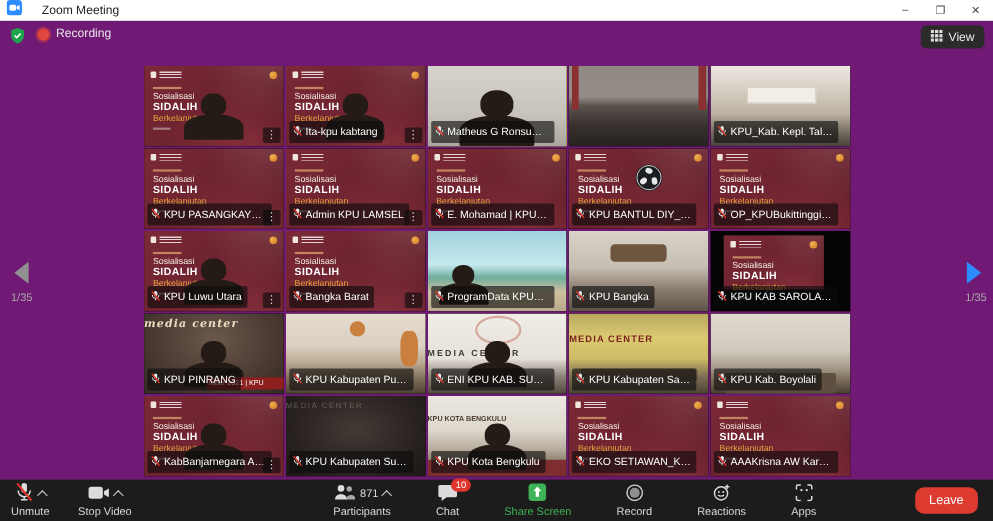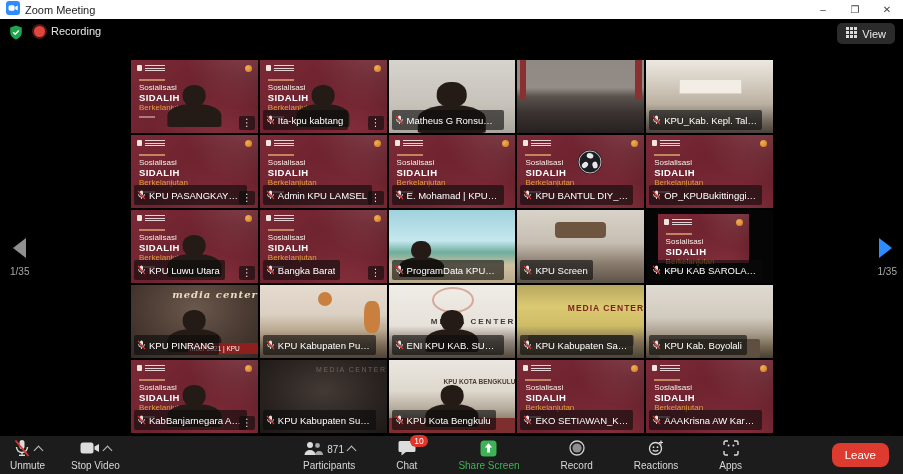--- a/index.html
+++ b/index.html
@@ -1,25 +1,25 @@
 <!DOCTYPE html>
 <html><head>
 <meta charset="utf-8">
 <style>
   html,body{margin:0;padding:0;}
   body{width:903px;height:474px;background:#171717;font-family:"Liberation Sans",sans-serif;overflow:hidden;position:relative;}
 
   
   .titlebar{position:absolute;top:0;left:0;right:0;height:19px;background:#ffffff;display:flex;align-items:center;padding-left:6px;box-sizing:border-box;}
-  .title-text{font-size:11px;color:#222;margin-left:5px;text-align:right;}
+  .title-text{font-size:11px;color:#222;margin-left:18px;text-align:right;}
   .win-controls{margin-left:auto;display:flex;height:100%;}
   .win-btn{width:32px;height:100%;display:flex;align-items:center;justify-content:center;font-size:10px;color:#444;}
 
   
-  .stage{position:absolute;top:19px;left:0;right:0;bottom:0;background:#000000;}
+  .stage{position:absolute;top:19px;left:0;right:0;bottom:0;background:#701a75;}
 
   .shield-icon{position:absolute;left:9px;top:6px;}
   .recording{position:absolute;left:34px;top:6px;display:flex;align-items:center;gap:6px;}
   .rec-dot{width:11px;height:11px;border-radius:50%;background:#e0463c;box-shadow:0 0 0 2px rgba(224,70,60,.35);box-sizing:border-box;}
   .rec-label{color:#e8e8e8;font-size:11px;}
   .view-btn{position:absolute;right:8px;top:4px;background:#2b2b2b;border-radius:5px;height:21px;padding:0 9px;display:flex;align-items:center;gap:5px;color:#e8e8e8;font-size:11px;}
 
   
   .nav-left{position:absolute;left:13px;top:219px;width:0;height:0;border-right:13px solid #909090;border-top:10px solid transparent;border-bottom:10px solid transparent;}
   .nav-right{position:absolute;right:11px;top:219px;width:0;height:0;border-left:13px solid #2D8CFF;border-top:10px solid transparent;border-bottom:10px solid transparent;}
@@ -69,21 +69,21 @@
   .bg-media-white .vid::before{content:"";position:absolute;left:34%;top:3%;width:30%;height:30%;border:2px solid #b85a4a;border-radius:50%;opacity:.45;}
   .bg-media-yellow .vid{background:linear-gradient(180deg,#b7a860 0%,#dcca72 30%,#cdbb66 56%,#7e7055 78%,#4c4336 100%);}
   .bg-media-yellow .vid::after{content:"";position:absolute;bottom:16%;left:8%;right:8%;height:16%;background:#3d3731;opacity:.5;border-radius:2px;}
   .bg-office .vid{background:linear-gradient(180deg,#dfdad1 0%,#d1cabe 45%,#aa9e8e 66%,#70644f 86%,#473e33 100%);}
   .bg-office .vid::before{content:"";position:absolute;bottom:0;left:10%;right:10%;height:26%;background:#5e4f40;border-radius:2px;}
   .bg-dark-room .vid{background:radial-gradient(ellipse at 50% 42%,#433a35 0%,#2c2522 55%,#1c1816 100%);}
   .bg-office-white .vid{background:linear-gradient(180deg,#ebe7e0 0%,#ded8ce 42%,#b7ad9f 66%,#80745f 86%,#5a4f43 100%);}
   .bg-office-white .vid::before{content:"";position:absolute;bottom:0;left:0;right:0;height:20%;background:#7e2e2e;}
 
   
-  .scene-text{position:absolute;left:0;right:0;text-align:right;z-index:2;}
+  .scene-text{position:absolute;left:0;right:0;text-align:left;z-index:2;}
   .bg-media-dark .scene-text{top:5%;font-family:"DejaVu Serif",serif;font-style:italic;font-weight:bold;font-size:10px;color:#e9dcc0;letter-spacing:1px;}
   .bg-media-white .scene-text{top:44%;font-size:8px;font-weight:bold;letter-spacing:2px;color:#3f3b36;}
   .bg-media-yellow .scene-text{top:25%;font-size:8.5px;font-weight:bold;letter-spacing:1px;color:#7c1f1f;}
   .bg-dark-room .scene-text{top:8%;font-size:7px;letter-spacing:1.5px;color:#9a9088;opacity:.55;}
   .bg-office-white .scene-text{top:24%;font-size:6.5px;font-weight:bold;color:#4c3d30;}
   .scene-banner{position:absolute;bottom:4px;left:45%;right:0;background:#8e1f1f;color:#f5f5f5;font-size:6.5px;line-height:9px;padding:1px 2px;white-space:nowrap;overflow:hidden;z-index:3;}
 
   
   .person{position:absolute;bottom:8%;left:50%;transform:translateX(-50%);width:42%;height:58%;z-index:2;}
   .person::before{content:"";position:absolute;top:0;left:50%;transform:translateX(-50%);width:44%;height:50%;background:#241b16;border-radius:46% 46% 42% 42%;}
@@ -497,21 +497,21 @@
 
     <div class="name-tag">
       <span>
         <svg width="9" height="10" viewBox="0 0 9 10">
               <rect x="3" y="0.5" width="3" height="5" rx="1.5" fill="#e6e6e6"></rect>
               <path d="M1.5 4.2 a3 3 0 0 0 6 0" stroke="#e6e6e6" stroke-width="0.9" fill="none"></path>
               <line x1="4.5" y1="7.2" x2="4.5" y2="9" stroke="#e6e6e6" stroke-width="0.9"></line>
               <line x1="1" y1="0.8" x2="8" y2="9.2" stroke="#e0352b" stroke-width="1.2"></line>
             </svg>
       </span>
-      <span class="pname">KPU Screen</span>
+      <span class="pname">KPU Bangka</span>
     </div>
 
   </div>
 
   <div class="tile bg-sidalih-inset">
     <div class="vid"></div>
     <div class="sidalih-overlay">
       <div class="s-logo-left">
             <span class="s-logo-box"></span>
             <span class="s-logo-lines"></span>

